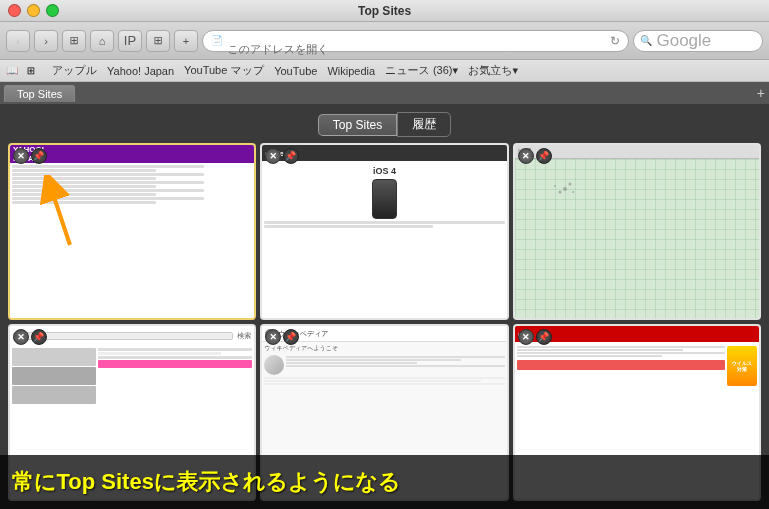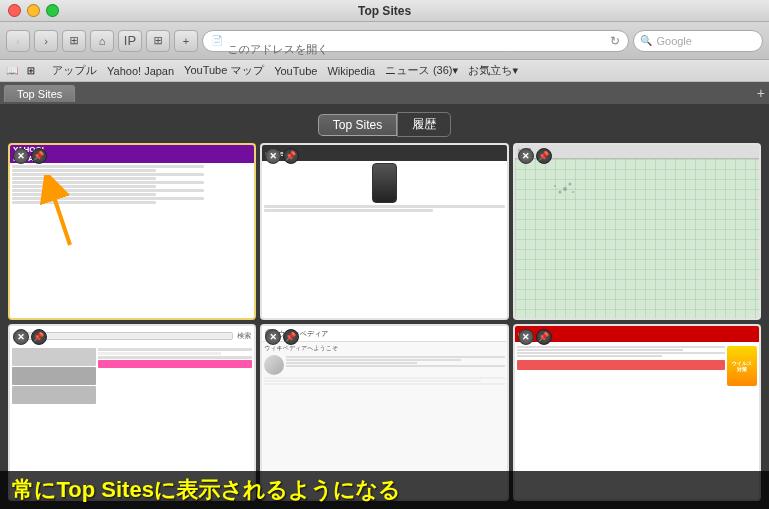--- a/index.html
+++ b/index.html
@@ -388,21 +388,21 @@
       padding: 2px;
     }
 
     
     .annotation-overlay {
       position: absolute;
       bottom: 0;
       left: 0;
       right: 0;
       background: rgba(0,0,0,0.75);
-      padding: 4px 12px;
+      padding: 12px 12px;
       display: flex;
       align-items: center;
       gap: 10px;
     }
     .annotation-text {
       color: #ffff00;
       font-size: 22px;
       font-weight: bold;
       text-shadow: 1px 1px 2px rgba(0,0,0,0.8);
       font-family: "Hiragino Kaku Gothic Pro", "Meiryo", sans-serif;
@@ -460,21 +460,21 @@
   <div class="nav-btn">
     <span>+</span>
   </div>
   <div class="address-bar">
     <span class="address-bar-icon">📄</span>
     <span class="address-text">このアドレスを開く</span>
     <span class="refresh-btn">↻</span>
   </div>
   <div class="search-bar">
     <span style="font-size:10px;">🔍</span>
-    <span style="font-size:11px;color:#aaa;">Google</span>
+    <span style="font-size:17px;color:#aaa;">Google</span>
   </div>
 </div>
 
 <div class="bookmarks-bar">
   <div class="bookmarks-icons">
     <div class="bm-icon">📖</div>
     <div class="bm-icon">⊞</div>
   </div>
   <span class="bookmark-item">アップル</span>
   <span class="bookmark-item">Yahoo! Japan</span>
@@ -538,20 +538,23 @@
       <div class="site-thumb">
         <div class="thumb-controls">
           <div class="thumb-btn thumb-close">✕</div>
           <div class="thumb-btn thumb-pin">📌</div>
         </div>
         <div class="thumb-content apple-thumb">
           <div class="apple-header">
             <span style="color:white;font-size:7px;font-weight:bold;">apple</span>
           </div>
           <div class="apple-body">
+            <div style="text-align:center;margin:3px 0;">
+              <span style="font-size:9px;font-weight:bold;color:#333;">iOS 4</span>
+            </div>
             <div style="display:flex;justify-content:center;">
               <div style="width:25px;height:40px;background:linear-gradient(to bottom,#555,#222);border-radius:4px;border:1px solid #333;"></div>
             </div>
             <div style="margin-top:2px;">
               <div style="height:3px;background:#ddd;border-radius:1px;margin:1px 0;"></div>
               <div style="height:3px;background:#ddd;border-radius:1px;margin:1px 0;width:70%;"></div>
             </div>
           </div>
         </div>
       </div>

